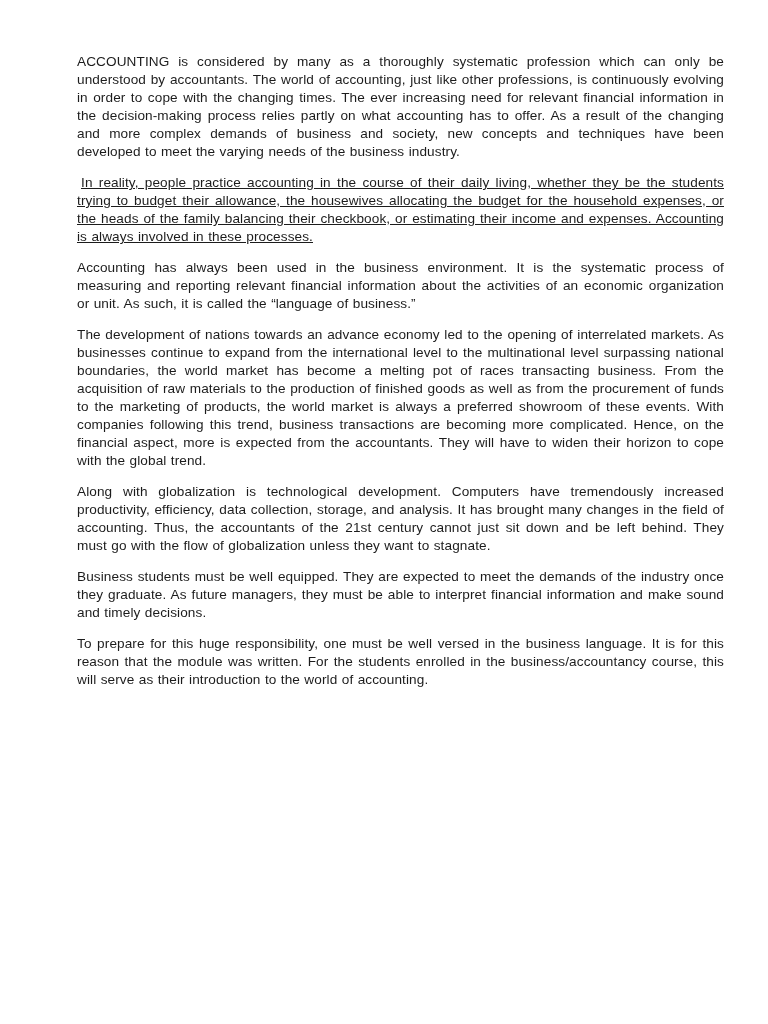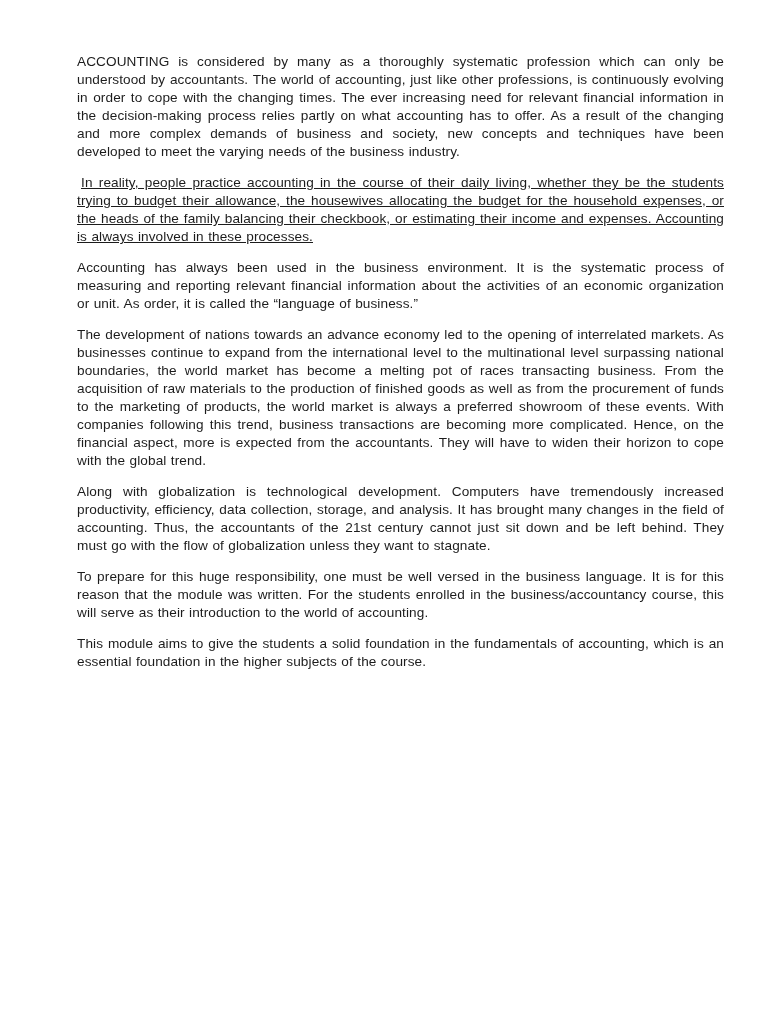--- a/index.html
+++ b/index.html
@@ -33,18 +33,18 @@
     text-indent: 4px;
     text-decoration: underline;
   }
 </style>
 </head>
 <body>
 
 <div class="page">
   <p>ACCOUNTING is considered by many as a thoroughly systematic profession which can only be understood by accountants. The world of accounting, just like other professions, is continuously evolving in order to cope with the changing times. The ever increasing need for relevant financial information in the decision-making process relies partly on what accounting has to offer. As a result of the changing and more complex demands of business and society, new concepts and techniques have been developed to meet the varying needs of the business industry.</p>
   <p class="lead-space">In reality, people practice accounting in the course of their daily living, whether they be the students trying to budget their allowance, the housewives allocating the budget for the household expenses, or the heads of the family balancing their checkbook, or estimating their income and expenses. Accounting is always involved in these processes.</p>
-  <p>Accounting has always been used in the business environment. It is the systematic process of measuring and reporting relevant financial information about the activities of an economic organization or unit. As order, it is called the “language of business.”</p>
+  <p>Accounting has always been used in the business environment. It is the systematic process of measuring and reporting relevant financial information about the activities of an economic organization or unit. As such, it is called the “language of business.”</p>
   <p>The development of nations towards an advance economy led to the opening of interrelated markets. As businesses continue to expand from the international level to the multinational level surpassing national boundaries, the world market has become a melting pot of races transacting business. From the acquisition of raw materials to the production of finished goods as well as from the procurement of funds to the marketing of products, the world market is always a preferred showroom of these events. With companies following this trend, business transactions are becoming more complicated. Hence, on the financial aspect, more is expected from the accountants. They will have to widen their horizon to cope with the global trend.</p>
   <p>Along with globalization is technological development. Computers have tremendously increased productivity, efficiency, data collection, storage, and analysis. It has brought many changes in the field of accounting. Thus, the accountants of the 21st century cannot just sit down and be left behind. They must go with the flow of globalization unless they want to stagnate.</p>
+  <p>Business students must be well equipped. They are expected to meet the demands of the industry once they graduate. As future managers, they must be able to interpret financial information and make sound and timely decisions.</p>
   <p>To prepare for this huge responsibility, one must be well versed in the business language. It is for this reason that the module was written. For the students enrolled in the business/accountancy course, this will serve as their introduction to the world of accounting.</p>
-  <p>This module aims to give the students a solid foundation in the fundamentals of accounting, which is an essential foundation in the higher subjects of the course.</p>
 </div>
 
 </body></html>

